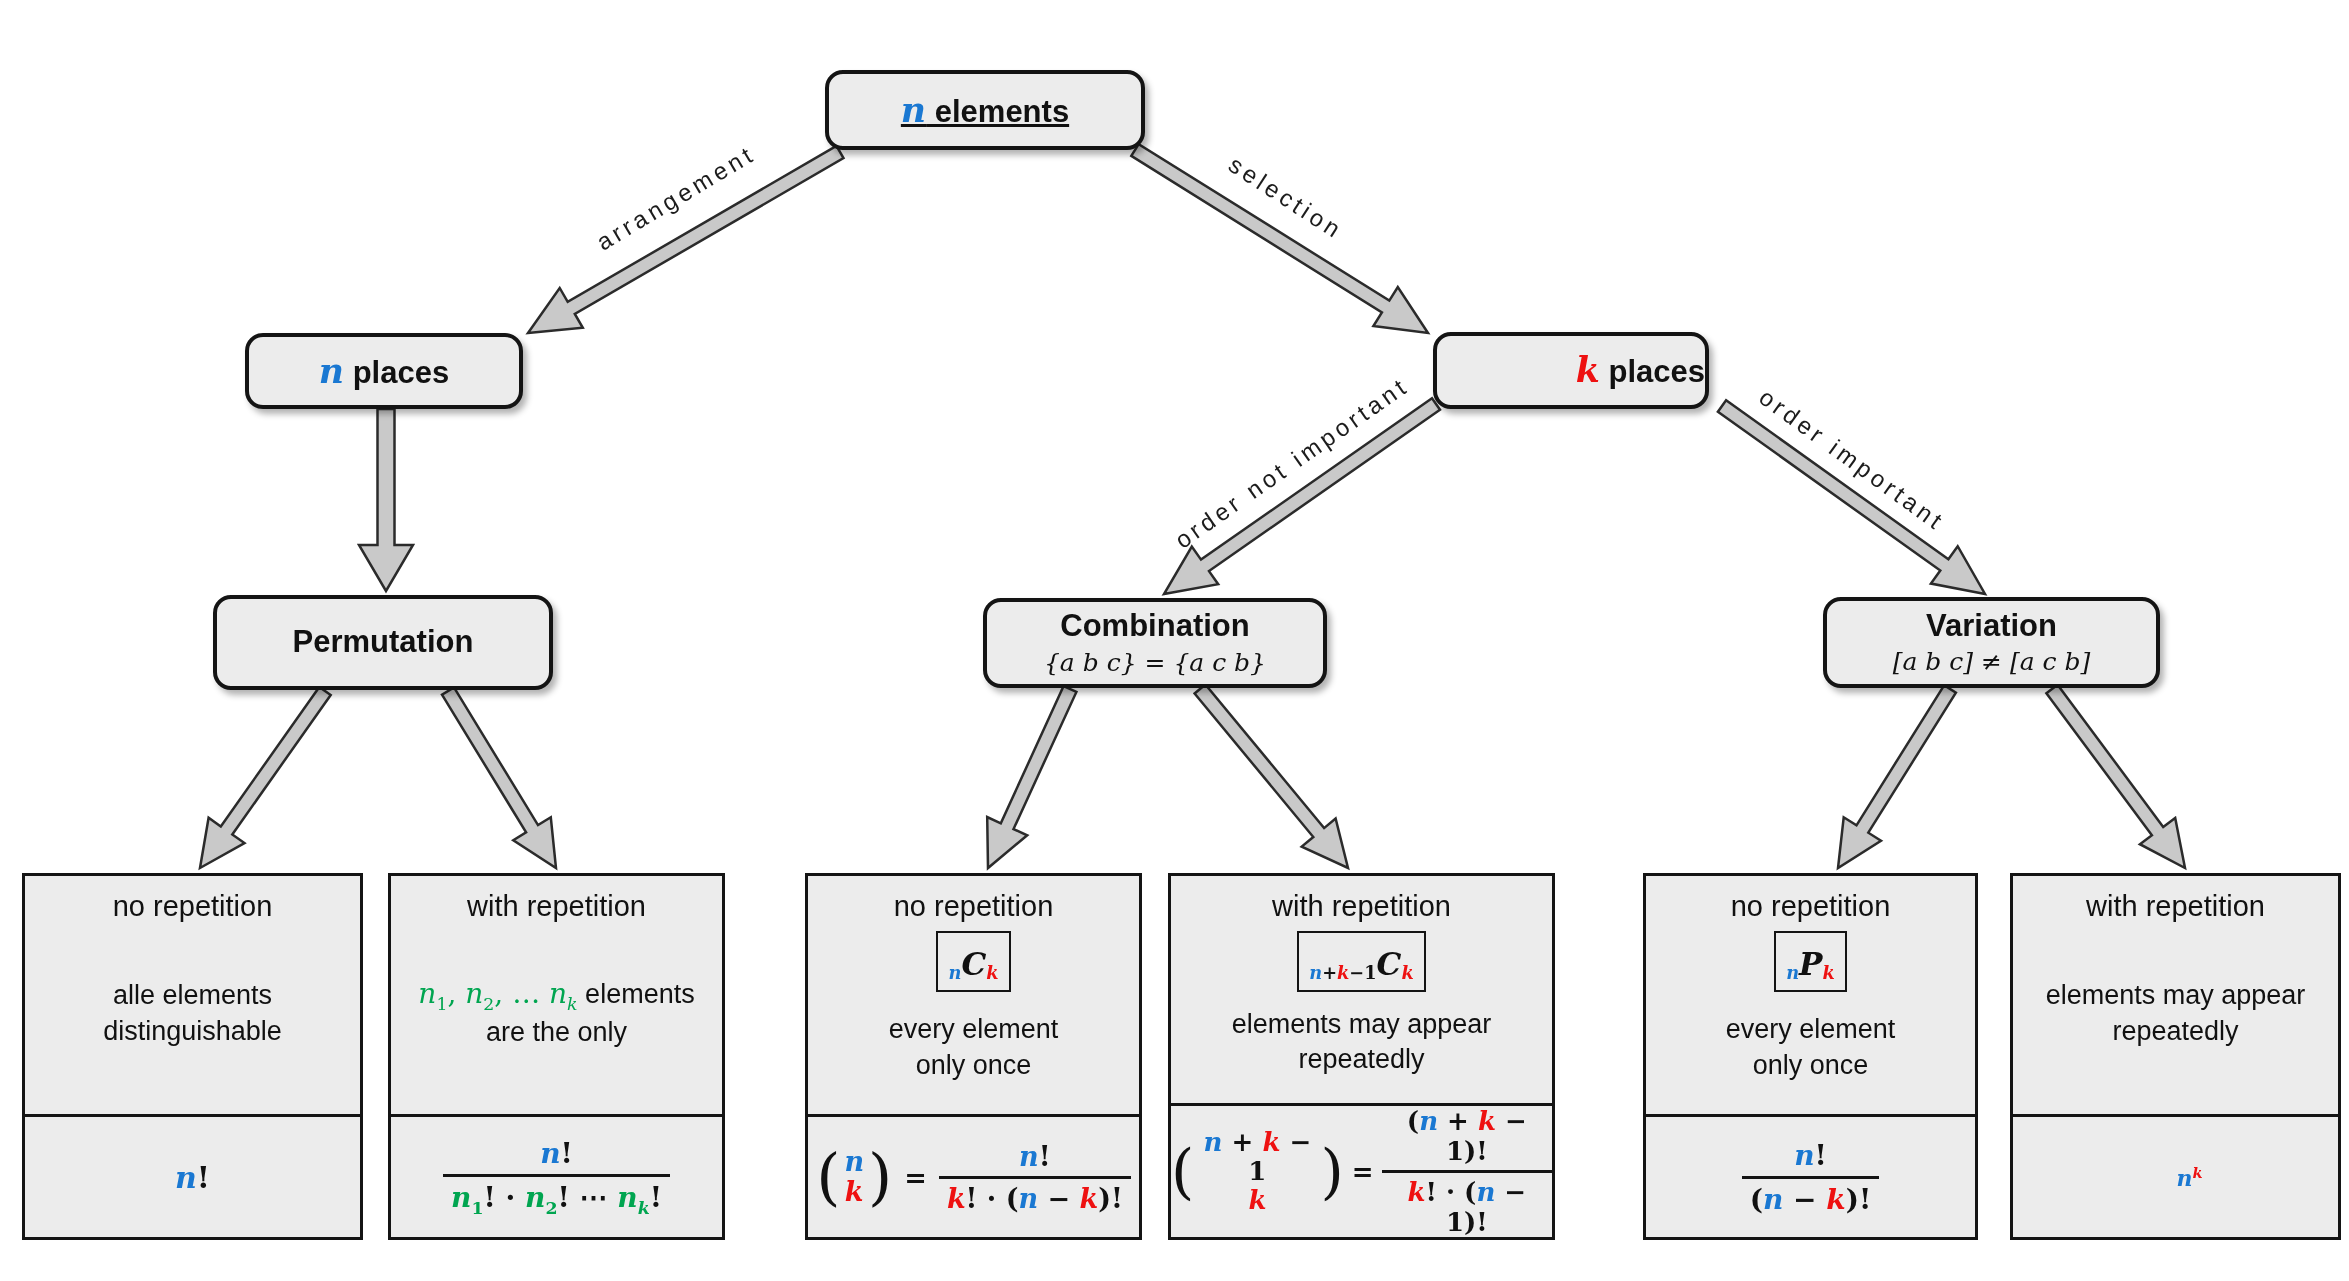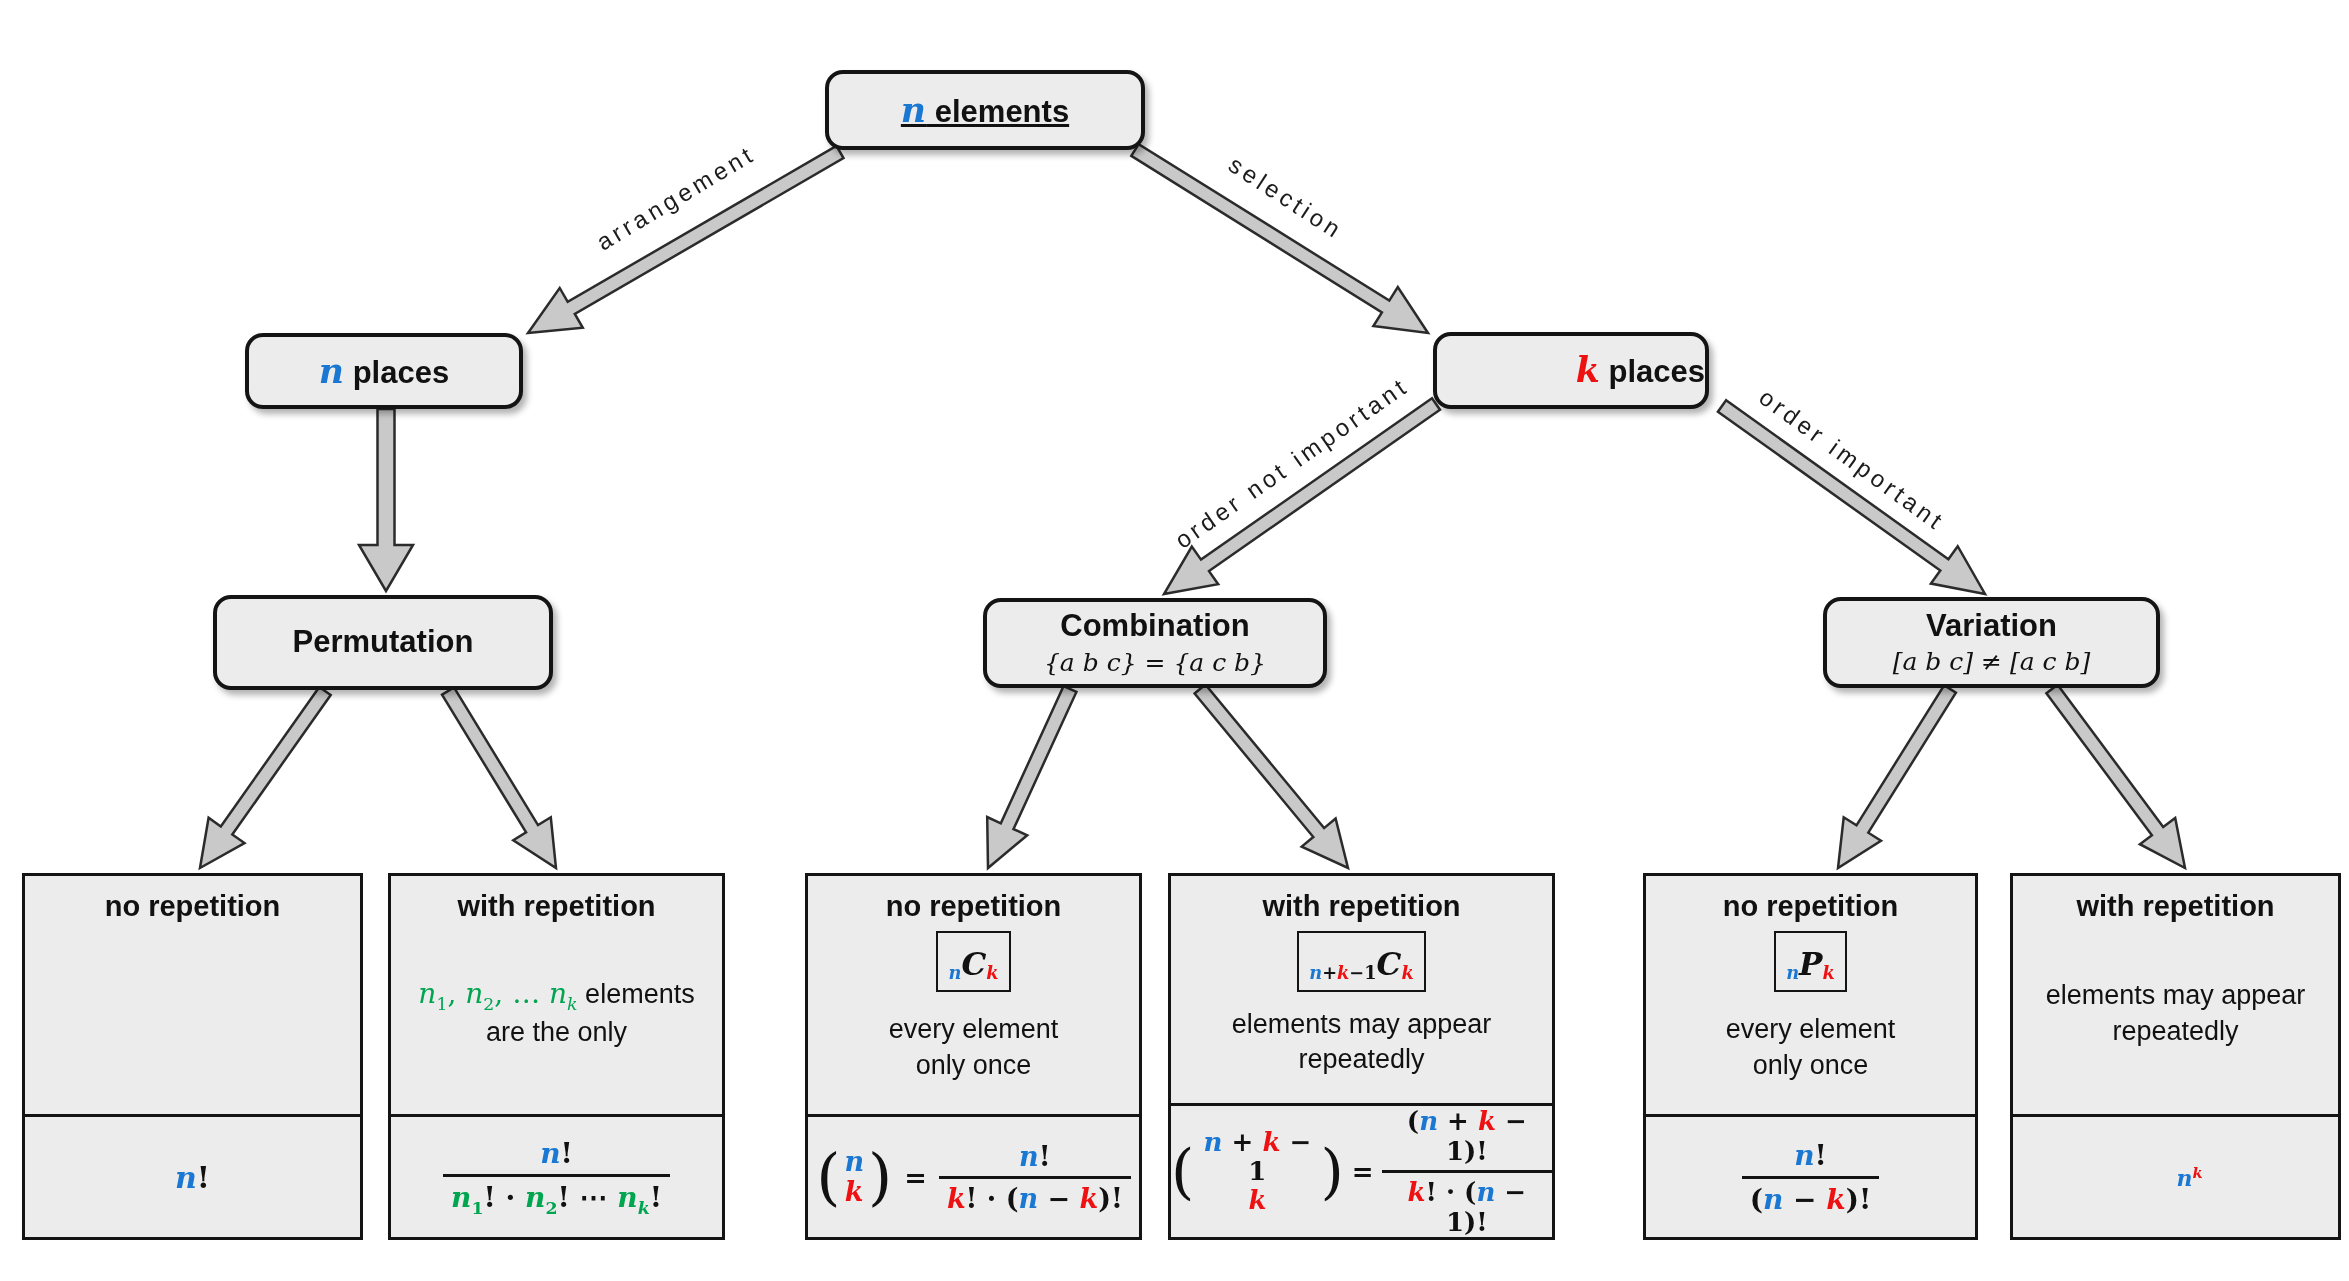--- a/index.html
+++ b/index.html
@@ -18,21 +18,21 @@
   
   .edge-label{position:absolute;z-index:3;font-size:24px;letter-spacing:4px;color:#1c1c1c;
               white-space:nowrap;transform:translate(-50%,-50%) rotate(var(--r));}
 
   
   .leaf{position:absolute;z-index:2;top:873px;height:367px;background:#ececec;border:3px solid #141414;
         box-sizing:border-box;display:flex;flex-direction:column;}
   .leaf-upper{height:241px;box-sizing:border-box;border-bottom:3px solid #141414;
               display:flex;flex-direction:column;align-items:center;padding:14px 8px 10px;}
   .leaf-lower{flex:1;display:flex;align-items:center;justify-content:center;}
-  .leaf .ttl{font-weight:bold;font-size:29px;white-space:nowrap;}
+  .leaf .ttl{font-weight:normal;font-size:29px;white-space:nowrap;}
   .desc{margin:auto 0;font-size:27px;line-height:1.32;text-align:center;}
   .badge{margin-top:8px;border:2px solid #141414;background:#ececec;padding:8px 10px 2px;
          font-family:"DejaVu Serif",serif;font-weight:bold;font-size:24px;line-height:1.5;}
   .badge .tok.cap{font-size:1.3em;}
   .badge .tok.sub{font-size:.74em;vertical-align:-.22em;}
 
   
   .math{font-family:"DejaVu Serif",serif;font-weight:bold;font-size:30px;color:#111;}
   .math.small{font-size:26px;}
   .mathrun{font-family:"DejaVu Serif",serif;font-weight:normal;font-size:28px;}
@@ -94,20 +94,24 @@
     <div class="sub">{a b c} = {a c b}</div>
   </div>
   <div class="node" style="left:1823px;top:597px;width:337px;height:91px;">
     <div class="ttl">Variation</div>
     <div class="sub">[a b c] ≠ [a c b]</div>
   </div>
 
   <div class="leaf" style="left:22px;width:341px;">
     <div class="leaf-upper">
       <div class="ttl">no repetition</div>
+      <div class="desc">
+        <div>alle elements</div>
+        <div>distinguishable</div>
+      </div>
     </div>
     <div class="leaf-lower math">
       <span><span class="tok var blue">n</span><span class="tok">!</span></span>
     </div>
   </div>
 
   <div class="leaf" style="left:388px;width:337px;">
     <div class="leaf-upper">
       <div class="ttl">with repetition</div>
       <div class="desc">

